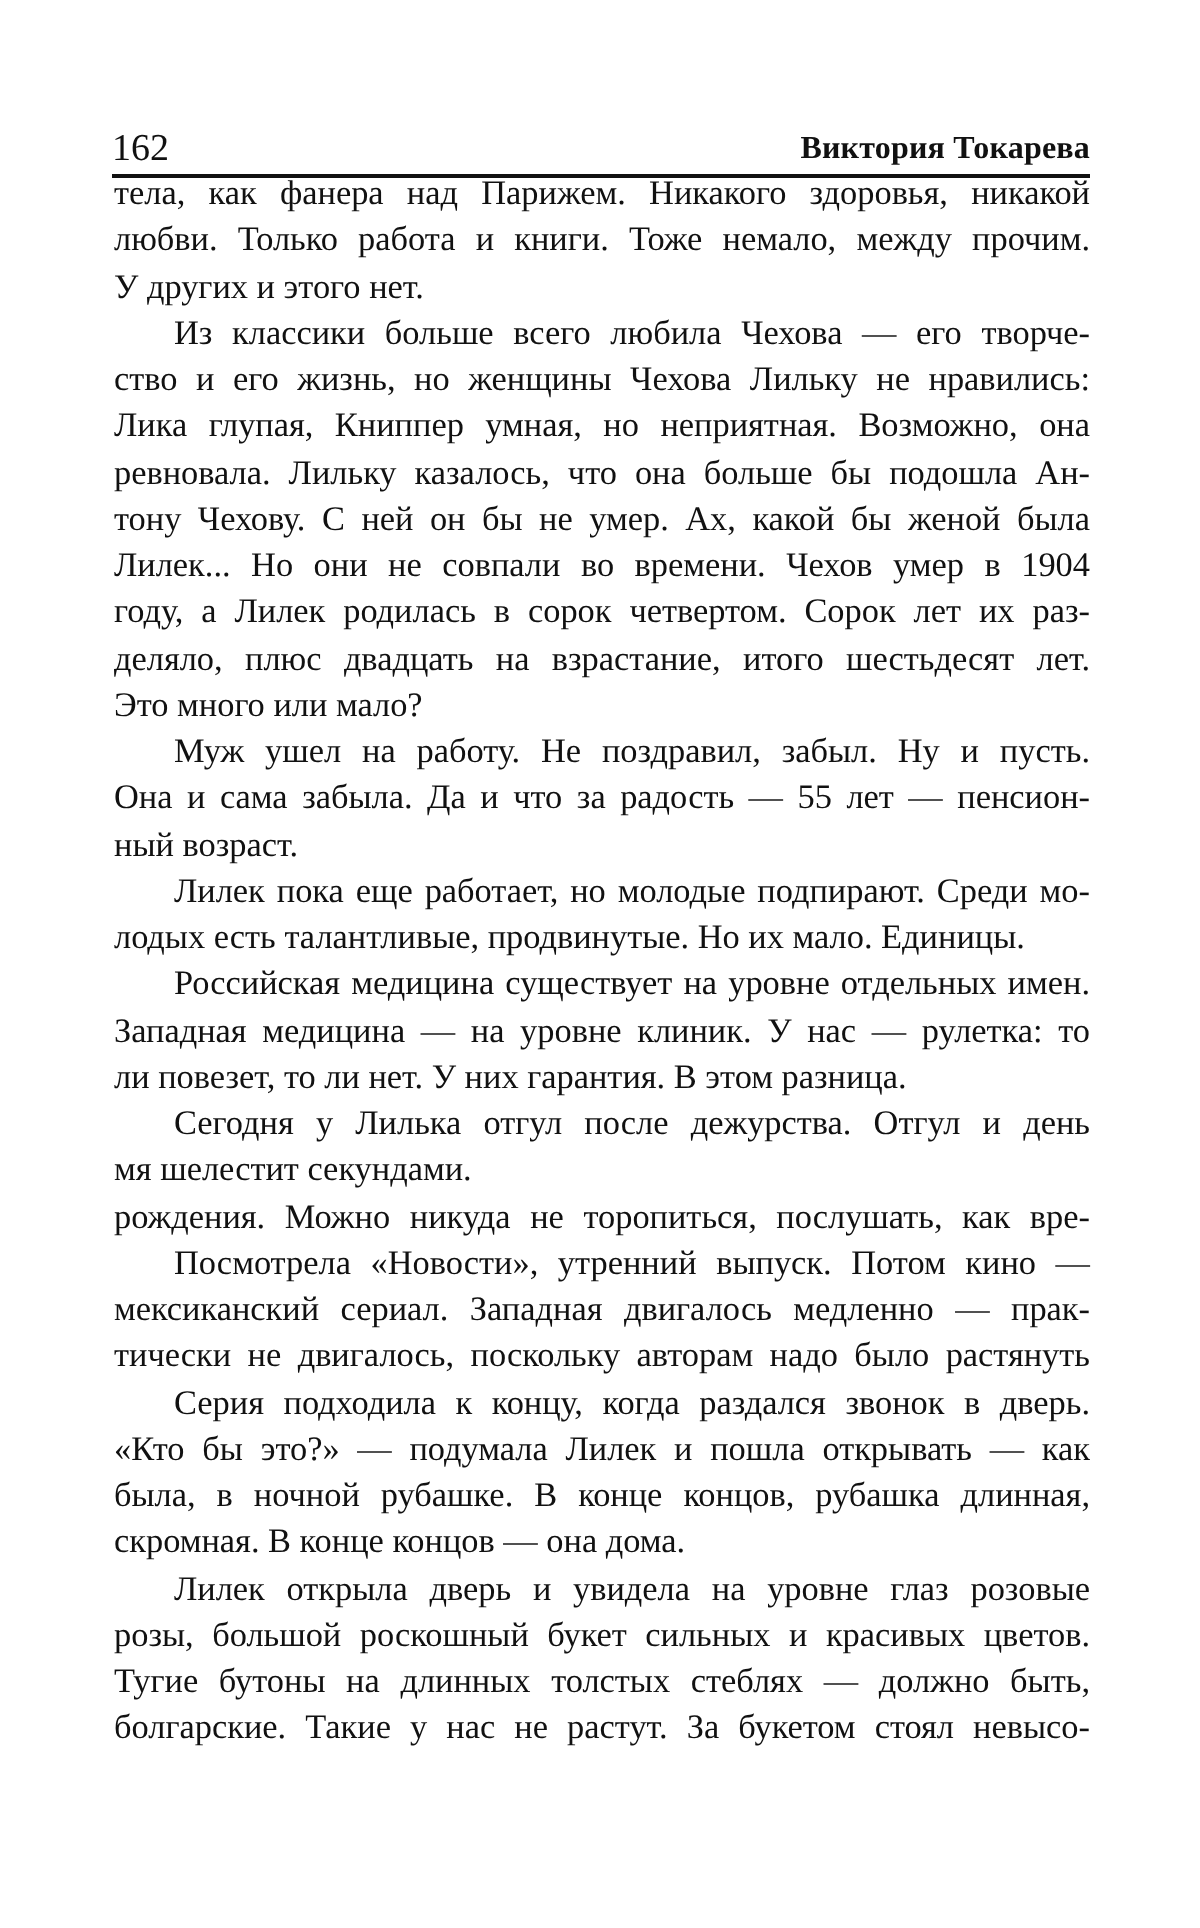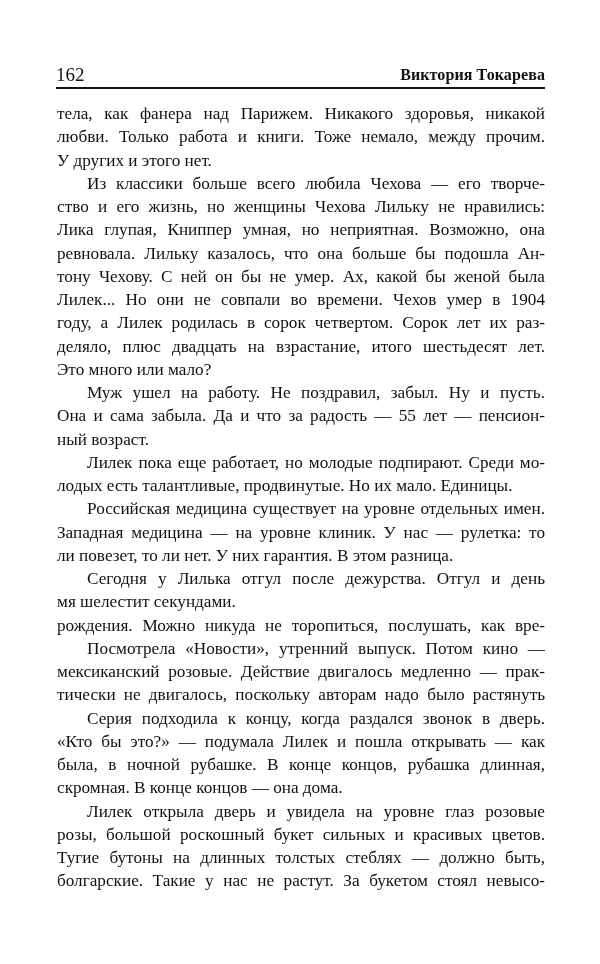--- a/index.html
+++ b/index.html
@@ -4,21 +4,21 @@
   <style>
     html, body { margin: 0; padding: 0; background: #ffffff; }
     body { width: 600px; height: 964px; position: relative; overflow: hidden;
            font-family: "Liberation Serif", "DejaVu Serif", serif; color: #111111; }
     .page { position: absolute; left: 0; top: 0; width: 600px; height: 964px; }
     .running-head { position: absolute; left: 56px; top: 60px; width: 489px; height: 26px;
                     display: flex; justify-content: space-between; align-items: flex-end; }
     .page-number { font-size: 19px; line-height: 22px; }
     .running-title { font-size: 16px; line-height: 22px; font-weight: bold; letter-spacing: 0.1px; }
     .head-rule { position: absolute; left: 56px; top: 87px; width: 489px; height: 2px; background: #111111; }
-    .body-text { position: absolute; left: 57px; top: 102px; width: 488px; }
+    .body-text { position: absolute; left: 57px; top: 85px; width: 488px; }
     .line { display: block; font-size: 17.2px; line-height: 23.25px; height: 23.25px;
             text-align: justify; text-align-last: justify; white-space: nowrap; overflow: visible; }
     .line.jst { white-space: normal; }
     .line.last { text-align-last: left; }
     .line.indent { padding-left: 30px; }
   </style>
 </head>
 <body>
 
 <div class="page">
@@ -66,21 +66,21 @@
     </div>
 
     <div>
       <span class="line jst indent">Сегодня у Лилька отгул после дежурства. Отгул и день</span>
       <span class="line jst last">мя шелестит секундами.</span>
       <span class="line jst">рождения. Можно никуда не торопиться, послушать, как вре-</span>
     </div>
 
     <div>
       <span class="line jst indent">Посмотрела «Новости», утренний выпуск. Потом кино —</span>
-      <span class="line jst">мексиканский розовые. Действие двигалось медленно — прак-</span>
+      <span class="line jst">мексиканский сериал. Западная двигалось медленно — прак-</span>
       <span class="line jst">тически не двигалось, поскольку авторам надо было растянуть</span>
     </div>
 
     <div>
       <span class="line jst indent">Серия подходила к концу, когда раздался звонок в дверь.</span>
       <span class="line jst">«Кто бы это?» — подумала Лилек и пошла открывать — как</span>
       <span class="line jst">была, в ночной рубашке. В конце концов, рубашка длинная,</span>
       <span class="line jst last">скромная. В конце концов — она дома.</span>
     </div>
 

